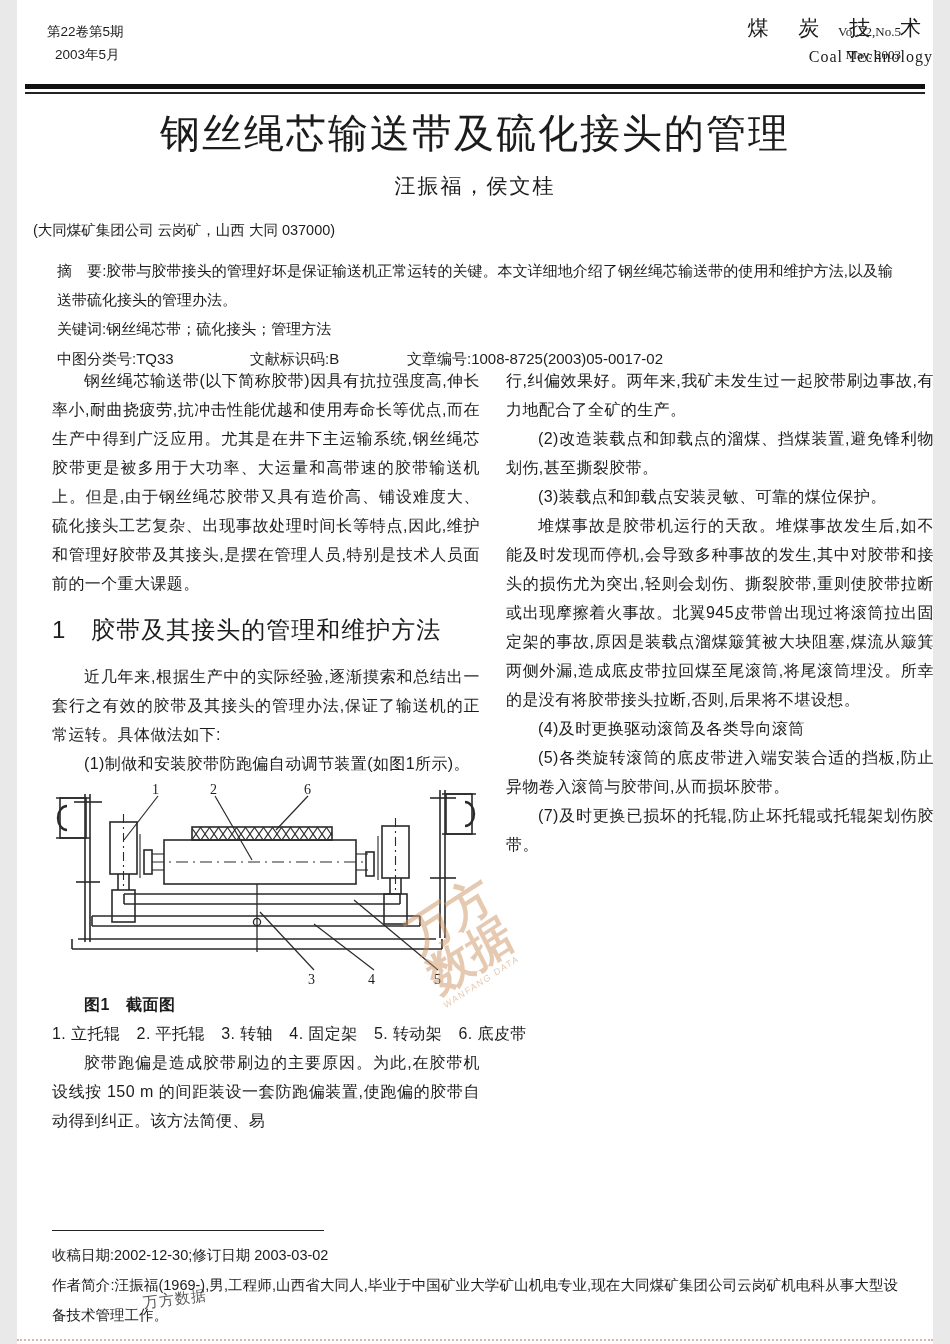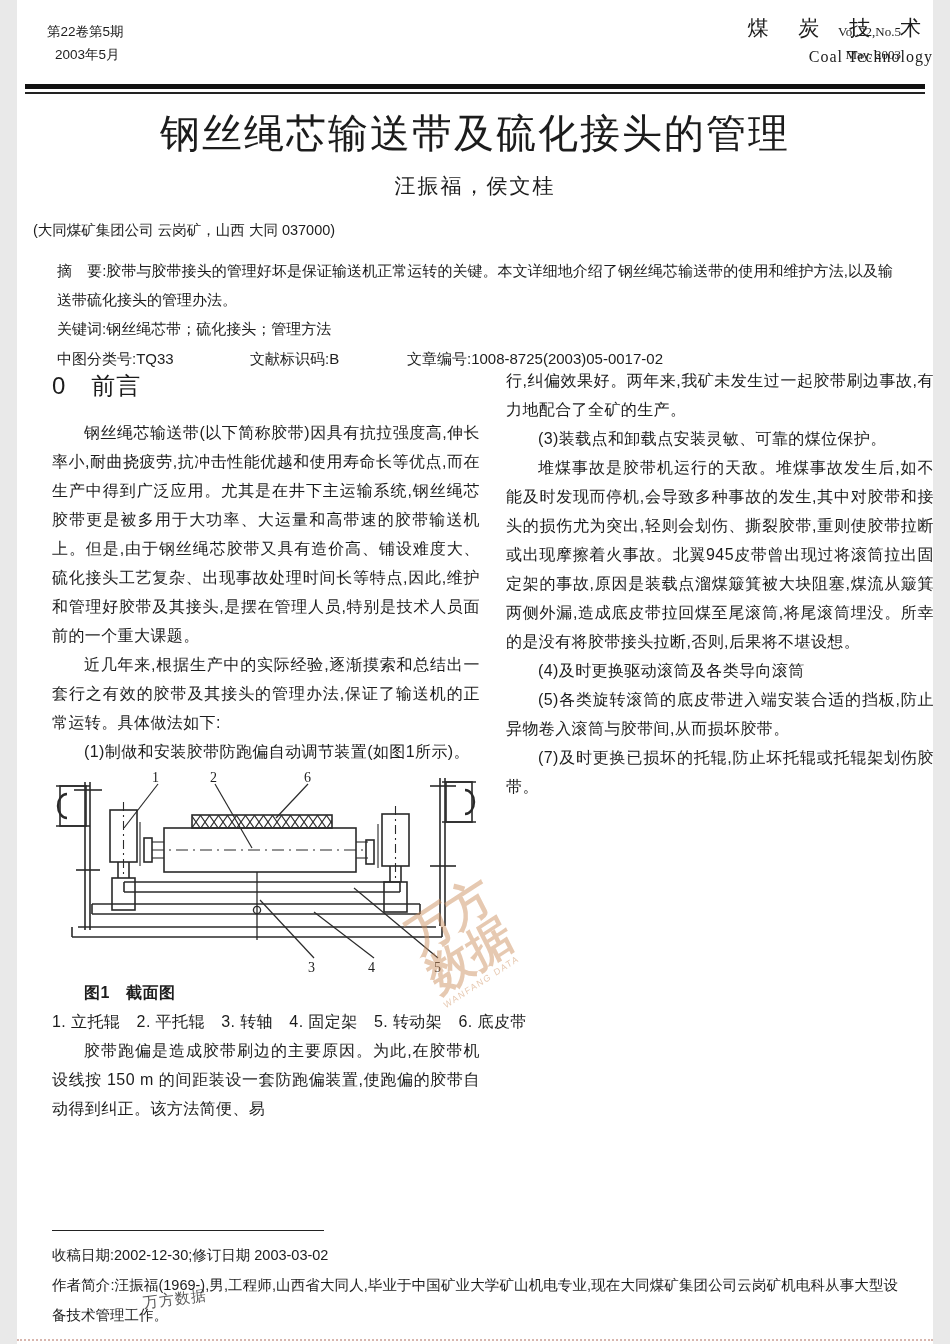--- a/index.html
+++ b/index.html
@@ -86,22 +86,22 @@
     <div class="meta-row">
       <span class="m1">中图分类号:TQ33</span>
       <span class="m2">文献标识码:B</span>
       <span class="m3">文章编号:1008-8725(2003)05-0017-02</span>
     </div>
   </div>
 
   <div class="columns">
 
     <div class="col">
-      <h2>0　前言</h2>
       <p>钢丝绳芯输送带(以下简称胶带)因具有抗拉强度高,伸长率小,耐曲挠疲劳,抗冲击性能优越和使用寿命长等优点,而在生产中得到广泛应用。尤其是在井下主运输系统,钢丝绳芯胶带更是被多用于大功率、大运量和高带速的胶带输送机上。但是,由于钢丝绳芯胶带又具有造价高、铺设难度大、硫化接头工艺复杂、出现事故处理时间长等特点,因此,维护和管理好胶带及其接头,是摆在管理人员,特别是技术人员面前的一个重大课题。</p>
+      <h2 class="h-sec1">1　胶带及其接头的管理和维护方法</h2>
       <p>近几年来,根据生产中的实际经验,逐渐摸索和总结出一套行之有效的胶带及其接头的管理办法,保证了输送机的正常运转。具体做法如下:</p>
       <p>(1)制做和安装胶带防跑偏自动调节装置(如图1所示)。</p>
 
       <div class="fig-wrap">
         <svg width="428" height="208" viewBox="0 0 428 208">
           <defs>
             <pattern id="hatch" width="9" height="13" patternUnits="userSpaceOnUse">
               <path d="M0 13 L9 0" stroke="#2a2a2a" stroke-width="1.1"></path>
               <path d="M0 0 L9 13" stroke="#2a2a2a" stroke-width="1.1"></path>
             </pattern>
@@ -190,20 +190,21 @@
         </svg>
       </div>
       <p class="fig-caption">图1　截面图</p>
       <p class="fig-legend noindent">1. 立托辊　2. 平托辊　3. 转轴　4. 固定架　5. 转动架　6. 底皮带</p>
 
       <p>胶带跑偏是造成胶带刷边的主要原因。为此,在胶带机设线按 150 m 的间距装设一套防跑偏装置,使跑偏的胶带自动得到纠正。该方法简便、易</p>
     </div>
 
     <div class="col">
       <p class="noindent">行,纠偏效果好。两年来,我矿未发生过一起胶带刷边事故,有力地配合了全矿的生产。</p>
+      <p>(2)改造装载点和卸载点的溜煤、挡煤装置,避免锋利物划伤,甚至撕裂胶带。</p>
       <p>(3)装载点和卸载点安装灵敏、可靠的煤位保护。</p>
       <p>堆煤事故是胶带机运行的天敌。堆煤事故发生后,如不能及时发现而停机,会导致多种事故的发生,其中对胶带和接头的损伤尤为突出,轻则会划伤、撕裂胶带,重则使胶带拉断或出现摩擦着火事故。北翼945皮带曾出现过将滚筒拉出固定架的事故,原因是装载点溜煤簸箕被大块阻塞,煤流从簸箕两侧外漏,造成底皮带拉回煤至尾滚筒,将尾滚筒埋没。所幸的是没有将胶带接头拉断,否则,后果将不堪设想。</p>
       <p>(4)及时更换驱动滚筒及各类导向滚筒</p>
       <p>(5)各类旋转滚筒的底皮带进入端安装合适的挡板,防止异物卷入滚筒与胶带间,从而损坏胶带。</p>
       <p>(7)及时更换已损坏的托辊,防止坏托辊或托辊架划伤胶带。</p>
     </div>
   </div>
 
   <div class="footer">
     <div class="footnote-rule"></div>

